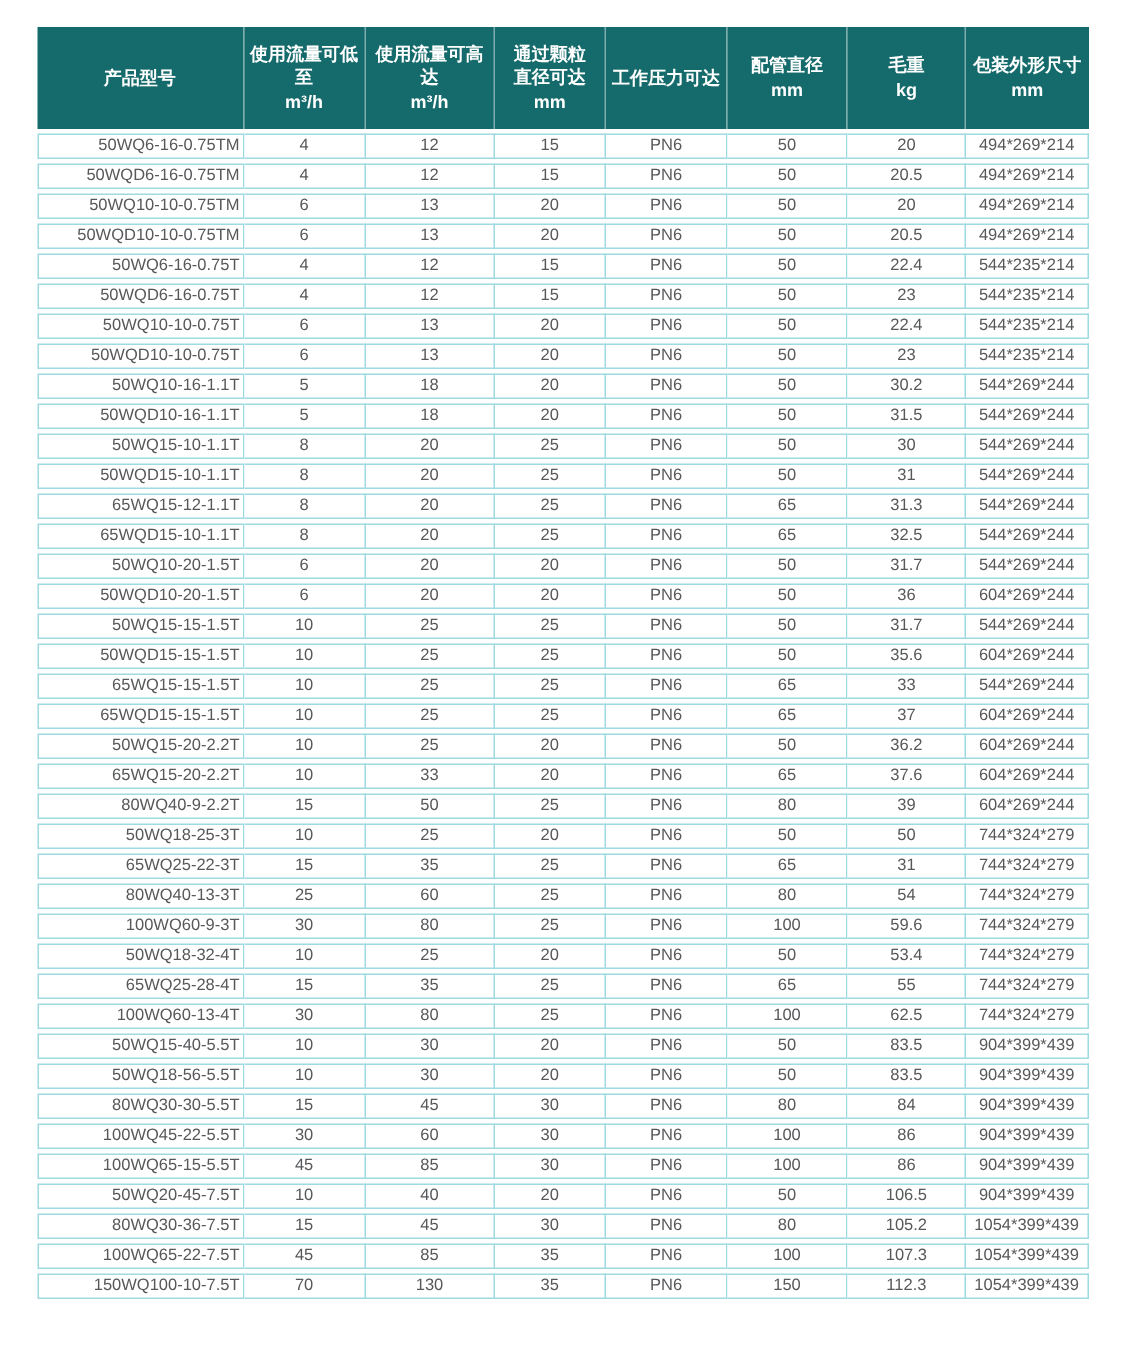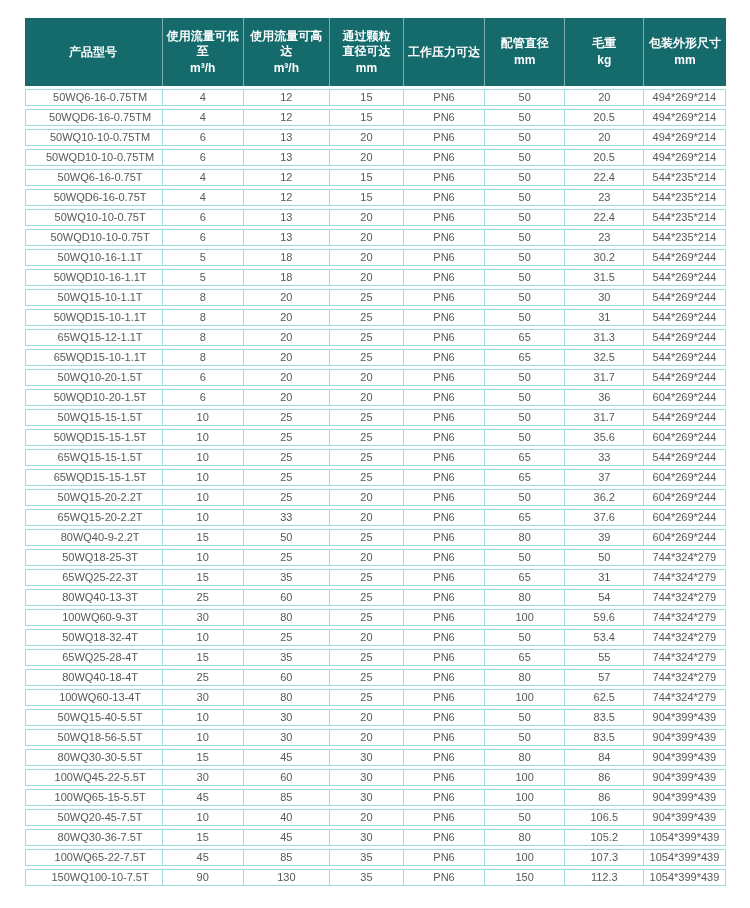--- a/index.html
+++ b/index.html
@@ -52,21 +52,21 @@
     text-align:center;
     vertical-align:middle;
     border-top:1px solid var(--border);
     border-bottom:1px solid var(--border);
     border-right:1px solid var(--border);
     overflow:hidden;
     white-space:nowrap;
   }
   tbody td:first-child{
     border-left:1px solid var(--border);
-    text-align:center;
+    text-align:right;
     padding-left:15px;
   }
 </style>
 </head>
 <body>
 
 <div class="table-wrap">
   <table class="spec-table">
     <colgroup>
       <col class="c0">
@@ -398,30 +398,20 @@
           <td>65WQ25-28-4T</td>
           <td>15</td>
           <td>35</td>
           <td>25</td>
           <td>PN6</td>
           <td>65</td>
           <td>55</td>
           <td>744*324*279</td>
         </tr>
         <tr>
-          <td>80WQ40-18-4T</td>
-          <td>25</td>
-          <td>60</td>
-          <td>25</td>
-          <td>PN6</td>
-          <td>80</td>
-          <td>57</td>
-          <td>744*324*279</td>
-        </tr>
-        <tr>
           <td>100WQ60-13-4T</td>
           <td>30</td>
           <td>80</td>
           <td>25</td>
           <td>PN6</td>
           <td>100</td>
           <td>62.5</td>
           <td>744*324*279</td>
         </tr>
         <tr>
@@ -499,21 +489,21 @@
           <td>45</td>
           <td>85</td>
           <td>35</td>
           <td>PN6</td>
           <td>100</td>
           <td>107.3</td>
           <td>1054*399*439</td>
         </tr>
         <tr>
           <td>150WQ100-10-7.5T</td>
-          <td>90</td>
+          <td>70</td>
           <td>130</td>
           <td>35</td>
           <td>PN6</td>
           <td>150</td>
           <td>112.3</td>
           <td>1054*399*439</td>
         </tr>
       </tbody>
   </table>
 </div>

